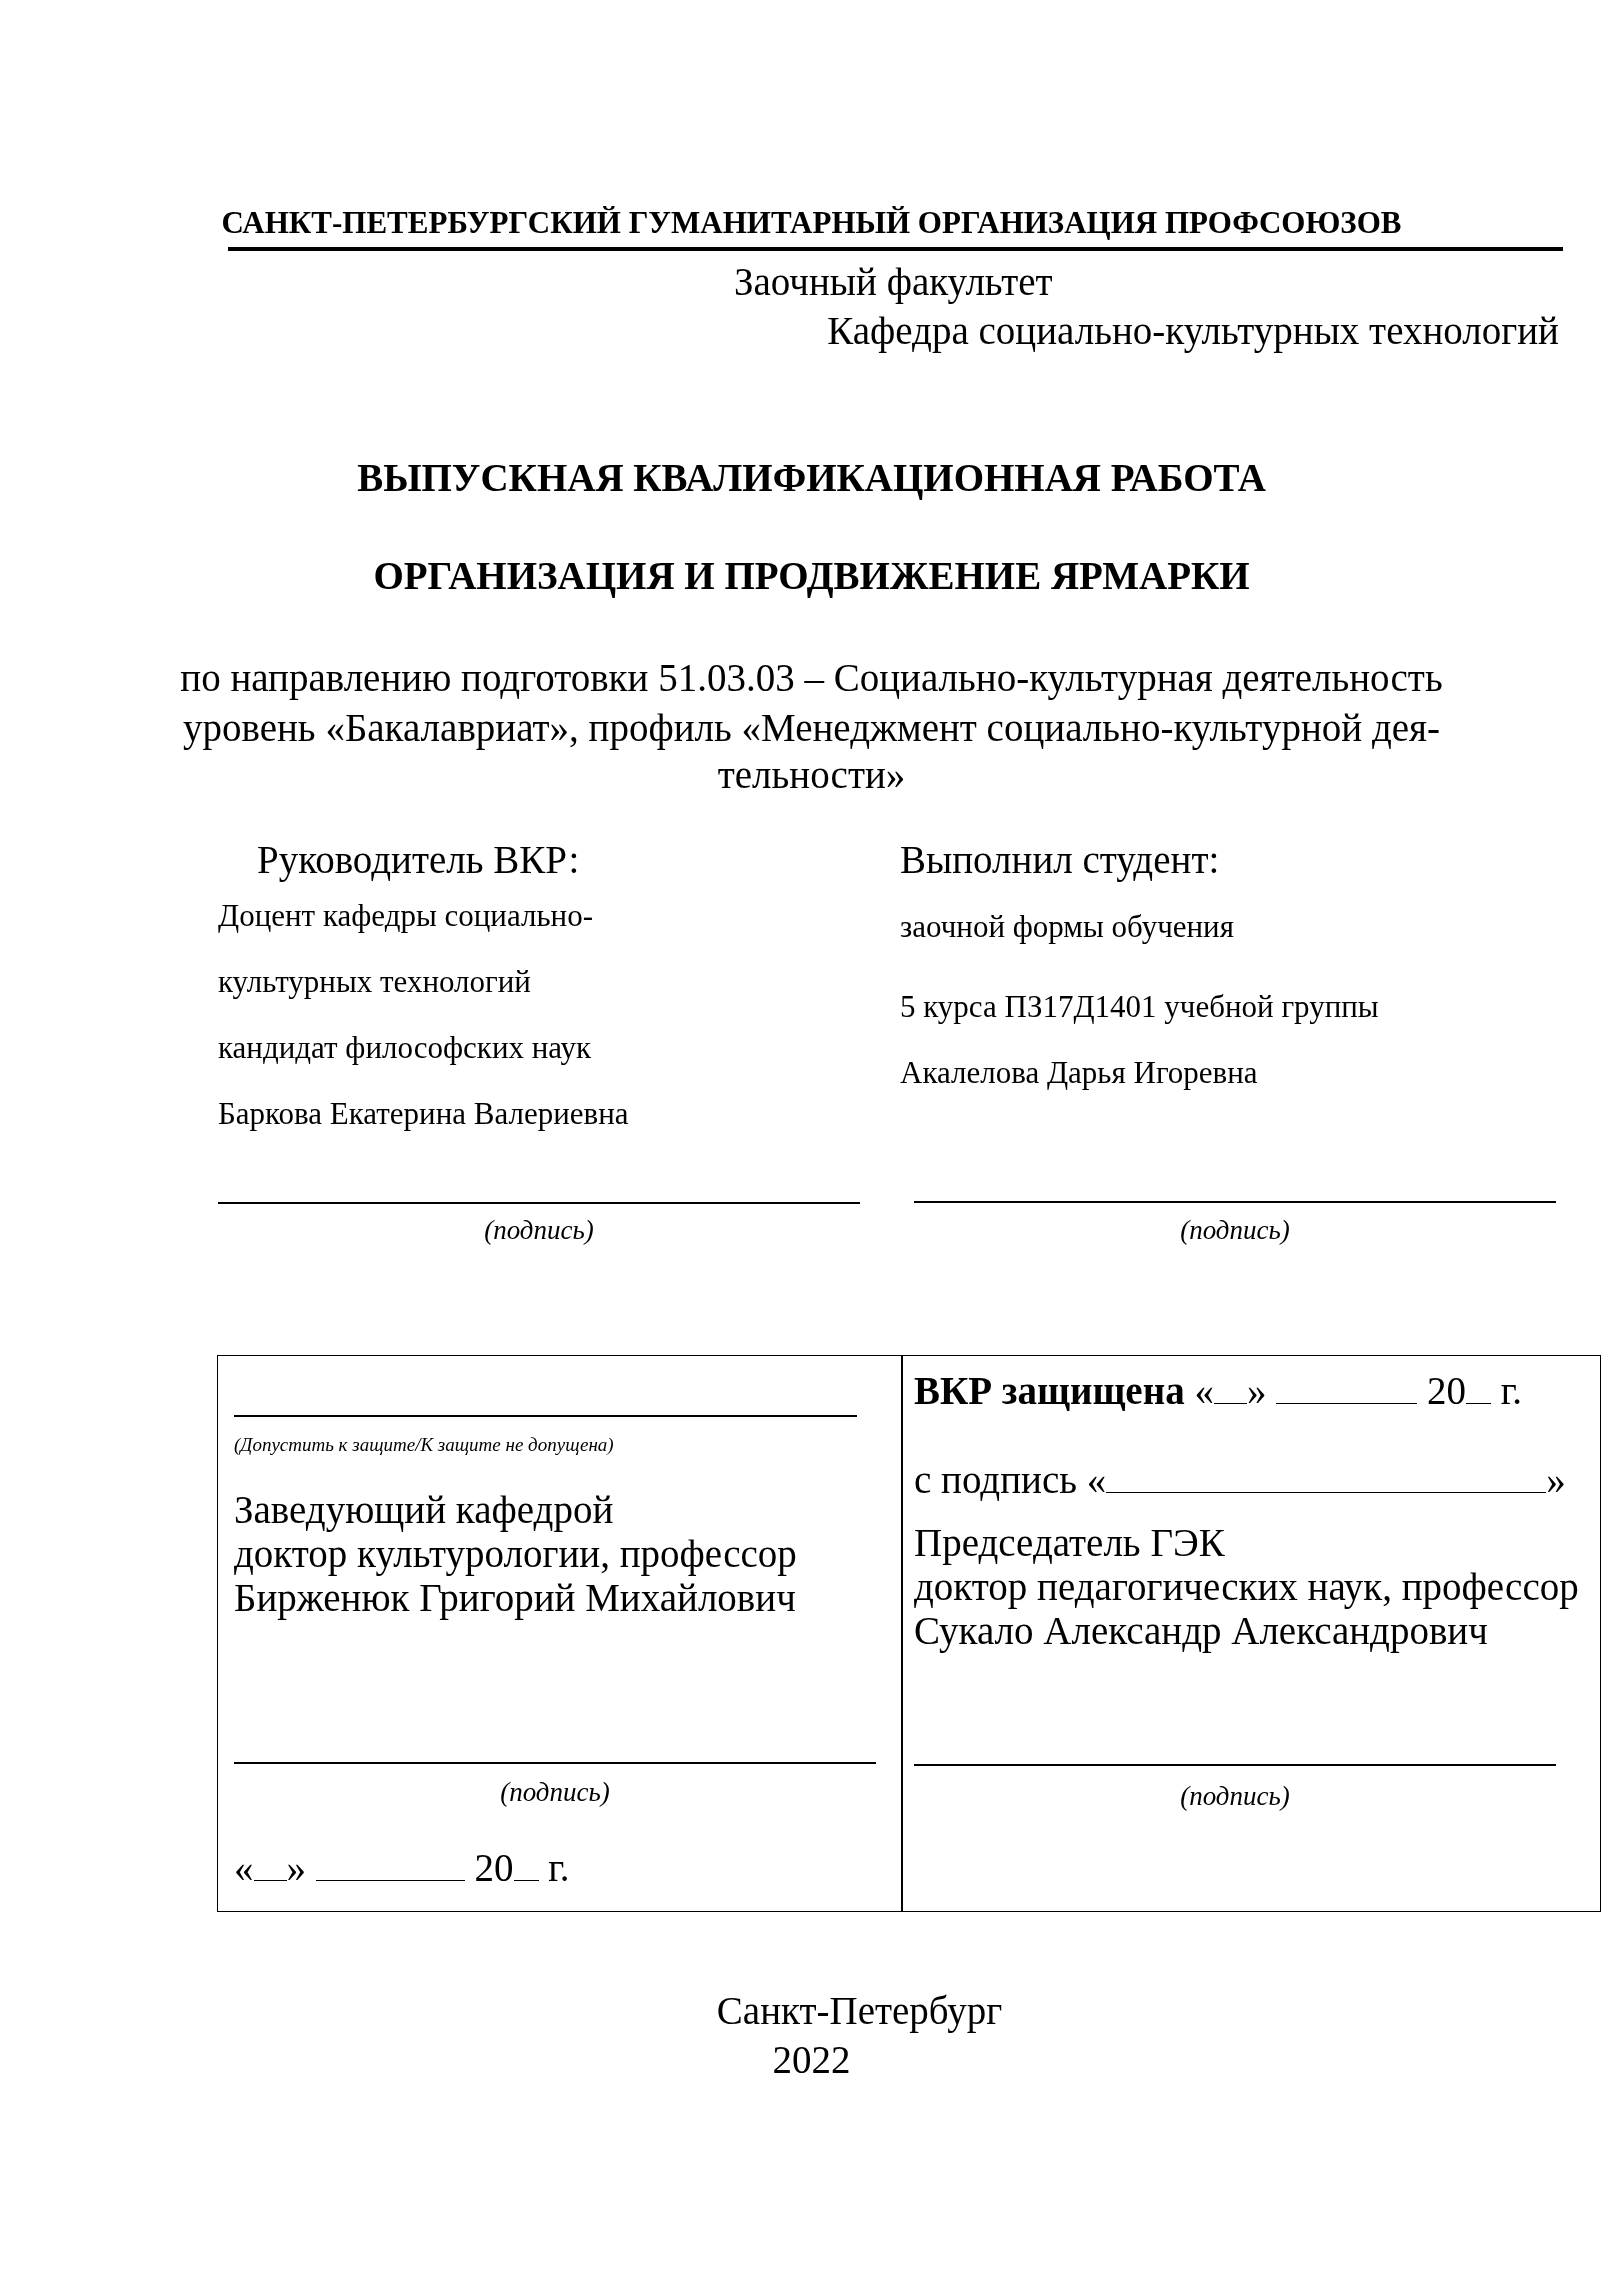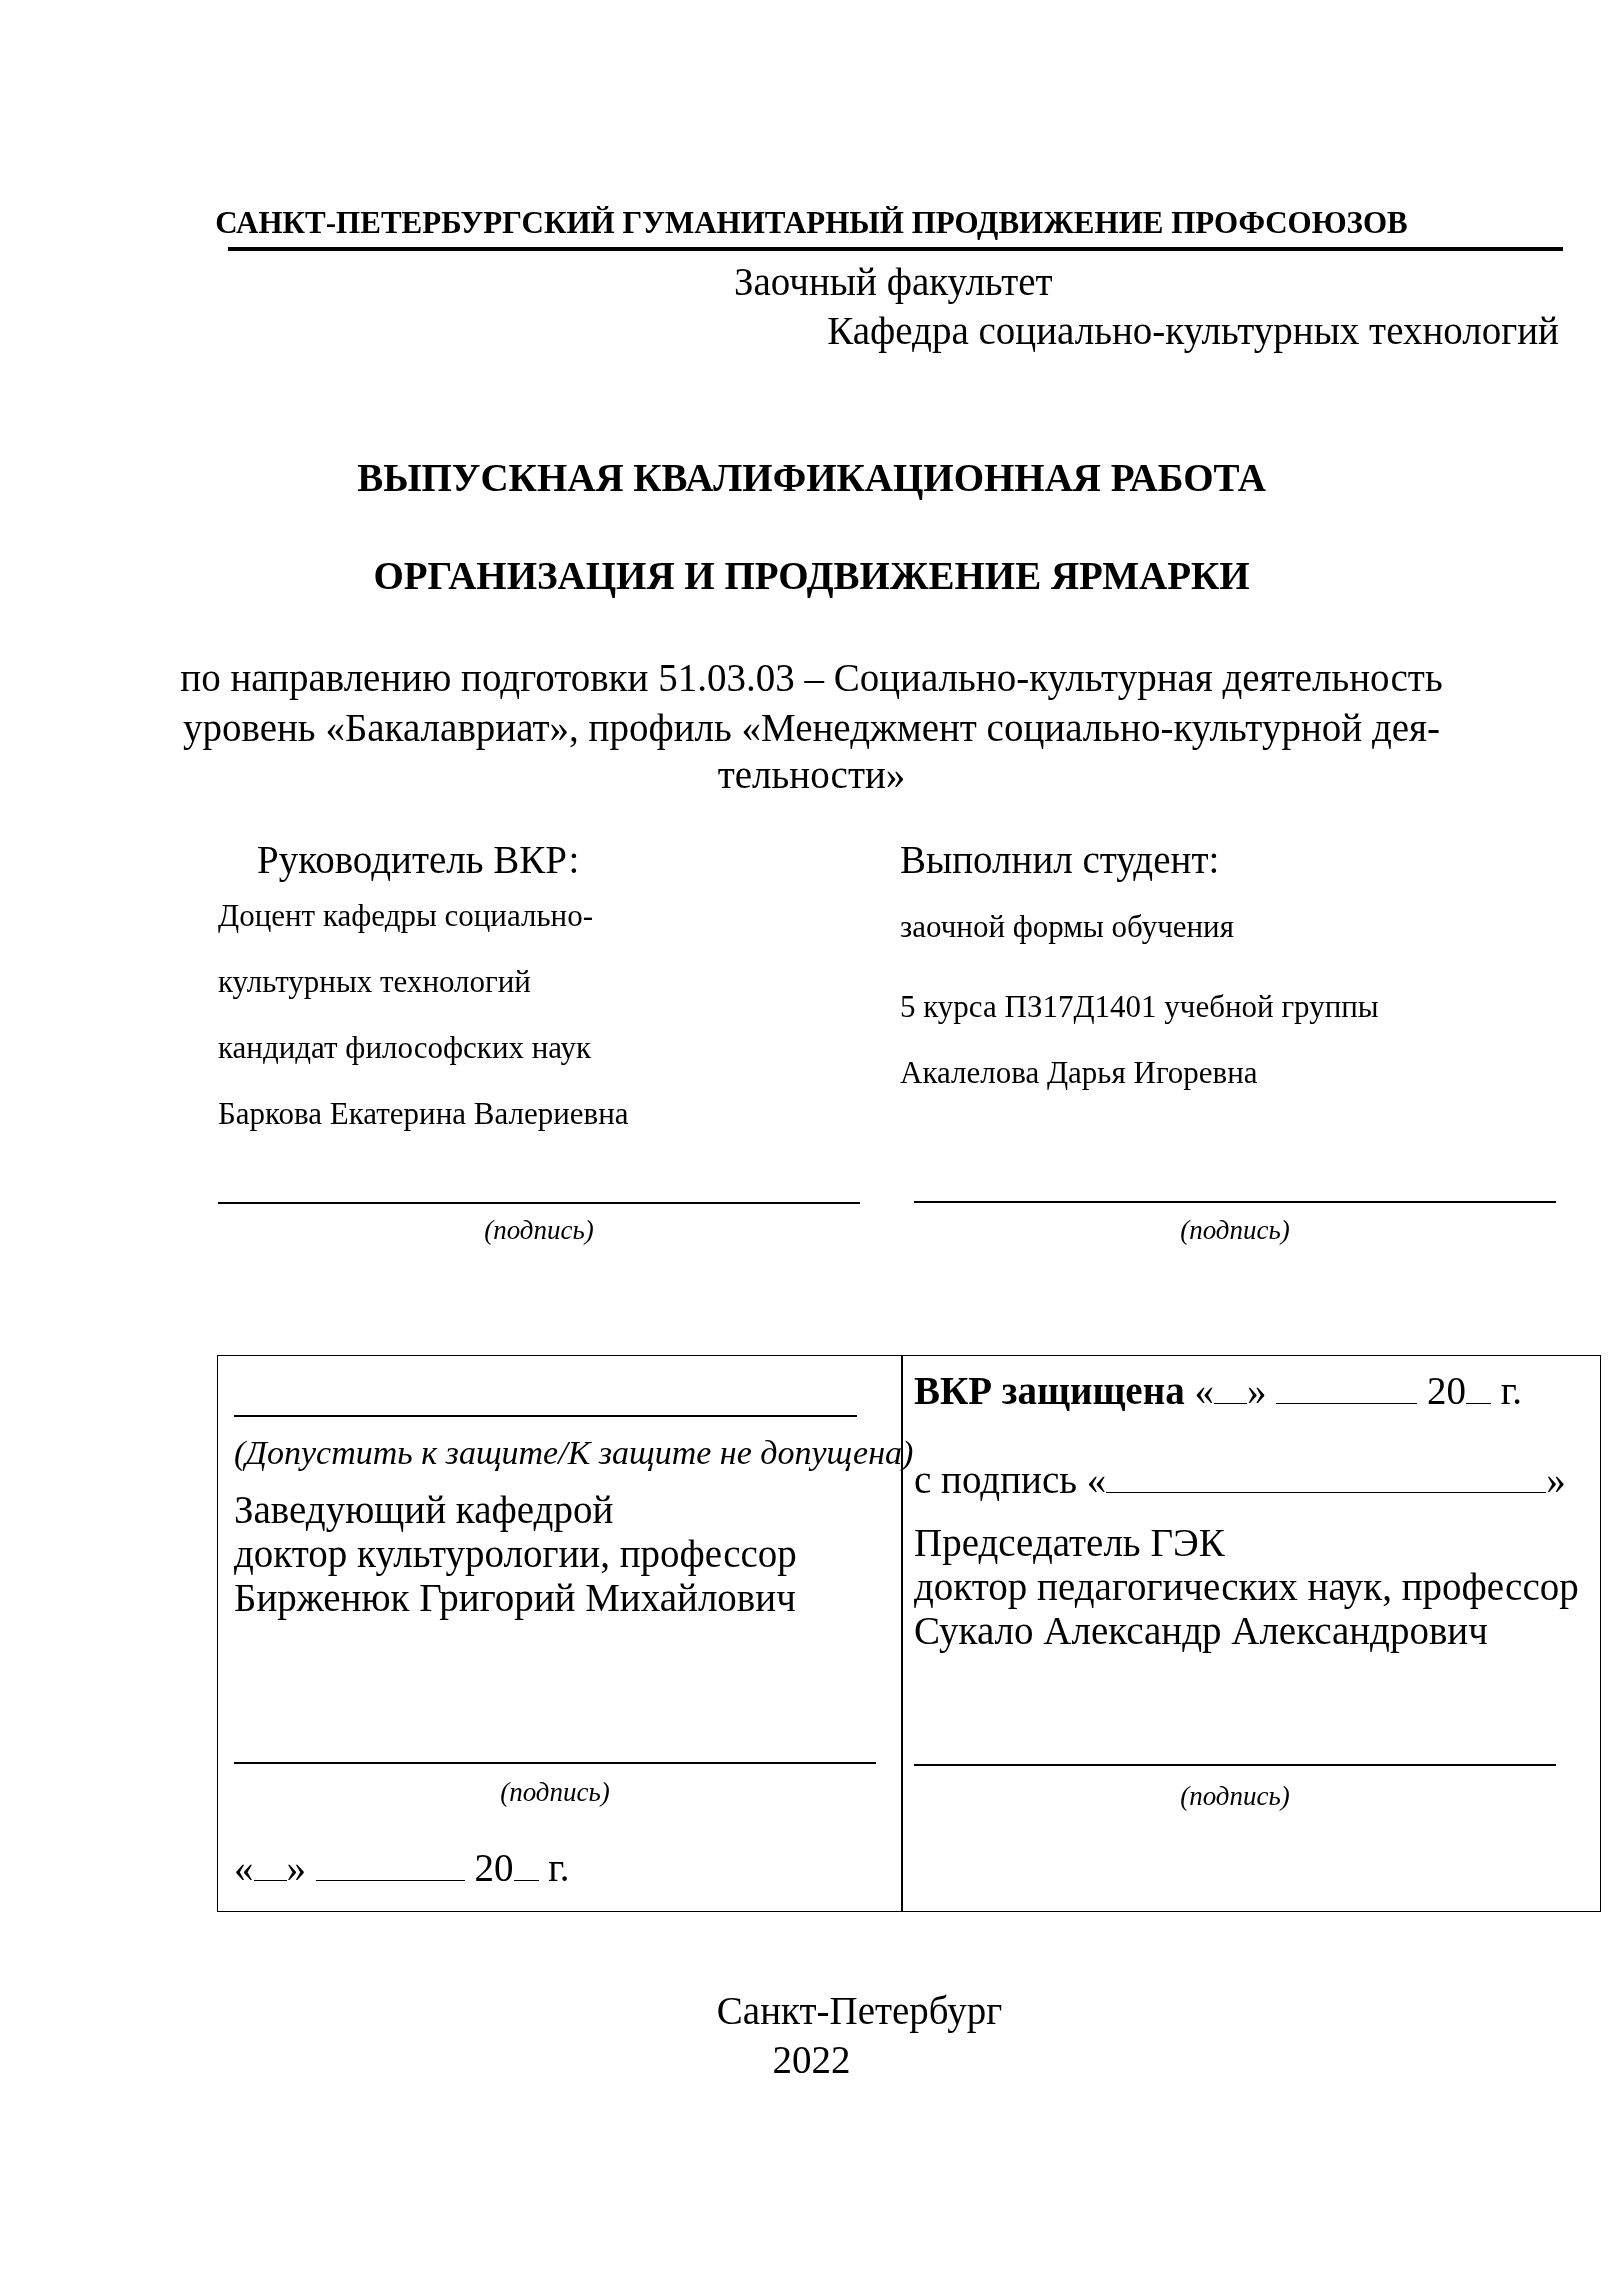--- a/index.html
+++ b/index.html
@@ -14,21 +14,21 @@
   .rule { position:absolute; background:#000; }
   .sigline { position:absolute; height:2.4px; background:#000; }
   .table { position:absolute; left:217px; top:1355px; width:1384px; height:557px;
            border:1.6px solid #000; box-sizing:border-box; }
   .divider { position:absolute; left:901px; top:1355px; width:1.6px; height:557px; background:#000; }
   .ul { display:inline-block; border-bottom:1.6px solid #000; height:0.9em; vertical-align:baseline; }
 </style>
 </head>
 <body>
 
-<div class="abs center t38 bold" style="top:207px;">САНКТ-ПЕТЕРБУРГСКИЙ ГУМАНИТАРНЫЙ ПРОДВИЖЕНИЕ ПРОФСОЮЗОВ</div>
+<div class="abs center t38 bold" style="top:207px;">САНКТ-ПЕТЕРБУРГСКИЙ ГУМАНИТАРНЫЙ ОРГАНИЗАЦИЯ ПРОФСОЮЗОВ</div>
 <div class="rule" style="left:228px; top:247px; width:1335px; height:3.9px;"></div>
 <div class="abs t40" style="left:734px; top:262px;">Заочный факультет</div>
 <div class="abs t40" style="right:64px; top:311px;">Кафедра социально-культурных технологий</div>
 
 <div class="abs center t40 bold" style="top:458px;text-align:center;">ВЫПУСКНАЯ КВАЛИФИКАЦИОННАЯ РАБОТА</div>
 <div class="abs center t40 bold" style="top:556px;">ОРГАНИЗАЦИЯ И ПРОДВИЖЕНИЕ ЯРМАРКИ</div>
 
 <div class="abs center t40" style="top:658px;">по направлению подготовки 51.03.03 – Социально-культурная деятельность</div>
 <div class="abs center t40" style="top:708px;">уровень «Бакалавриат», профиль «Менеджмент социально-культурной дея-</div>
 <div class="abs center t40" style="top:755px;">тельности»</div>
@@ -45,21 +45,21 @@
 <div class="abs t38" style="left:900px; top:911px;">заочной формы обучения</div>
 <div class="abs t38" style="left:900px; top:991px;">5 курса ПЗ17Д1401 учебной группы</div>
 <div class="abs t38" style="left:900px; top:1057px;">Акалелова Дарья Игоревна</div>
 <div class="sigline" style="left:914px; top:1201px; width:642px;"></div>
 <div class="abs t38 ital" style="left:914px; width:642px; text-align:center; top:1217px; font-size:27px;">(подпись)</div>
 
 <div class="table"></div>
 <div class="divider"></div>
 
 <div class="sigline" style="left:234px; top:1415px; width:623px;"></div>
-<div class="abs ital" style="left:234px; top:1434px; font-size:34px;">(Допустить к защите/К защите не допущена)</div>
+<div class="abs ital" style="left:234px; top:1434px; font-size:19px;">(Допустить к защите/К защите не допущена)</div>
 <div class="abs t40" style="left:234px; top:1490px;">Заведующий кафедрой</div>
 <div class="abs t40" style="left:234px; top:1534px;">доктор культурологии, профессор</div>
 <div class="abs t40" style="left:234px; top:1578px;">Бирженюк Григорий Михайлович</div>
 <div class="sigline" style="left:234px; top:1762px; width:642px;"></div>
 <div class="abs ital" style="left:234px; width:642px; text-align:center; top:1777px; font-size:27px;">(подпись)</div>
 <div class="abs t40" style="left:234px; top:1845px;">
   <span>«</span><span class="ul" style="width:33px;"></span><span>»</span>
   <span class="ul" style="width:149px;"></span>
   <span>20</span><span class="ul" style="width:25px;"></span>
   <span>г.</span>

